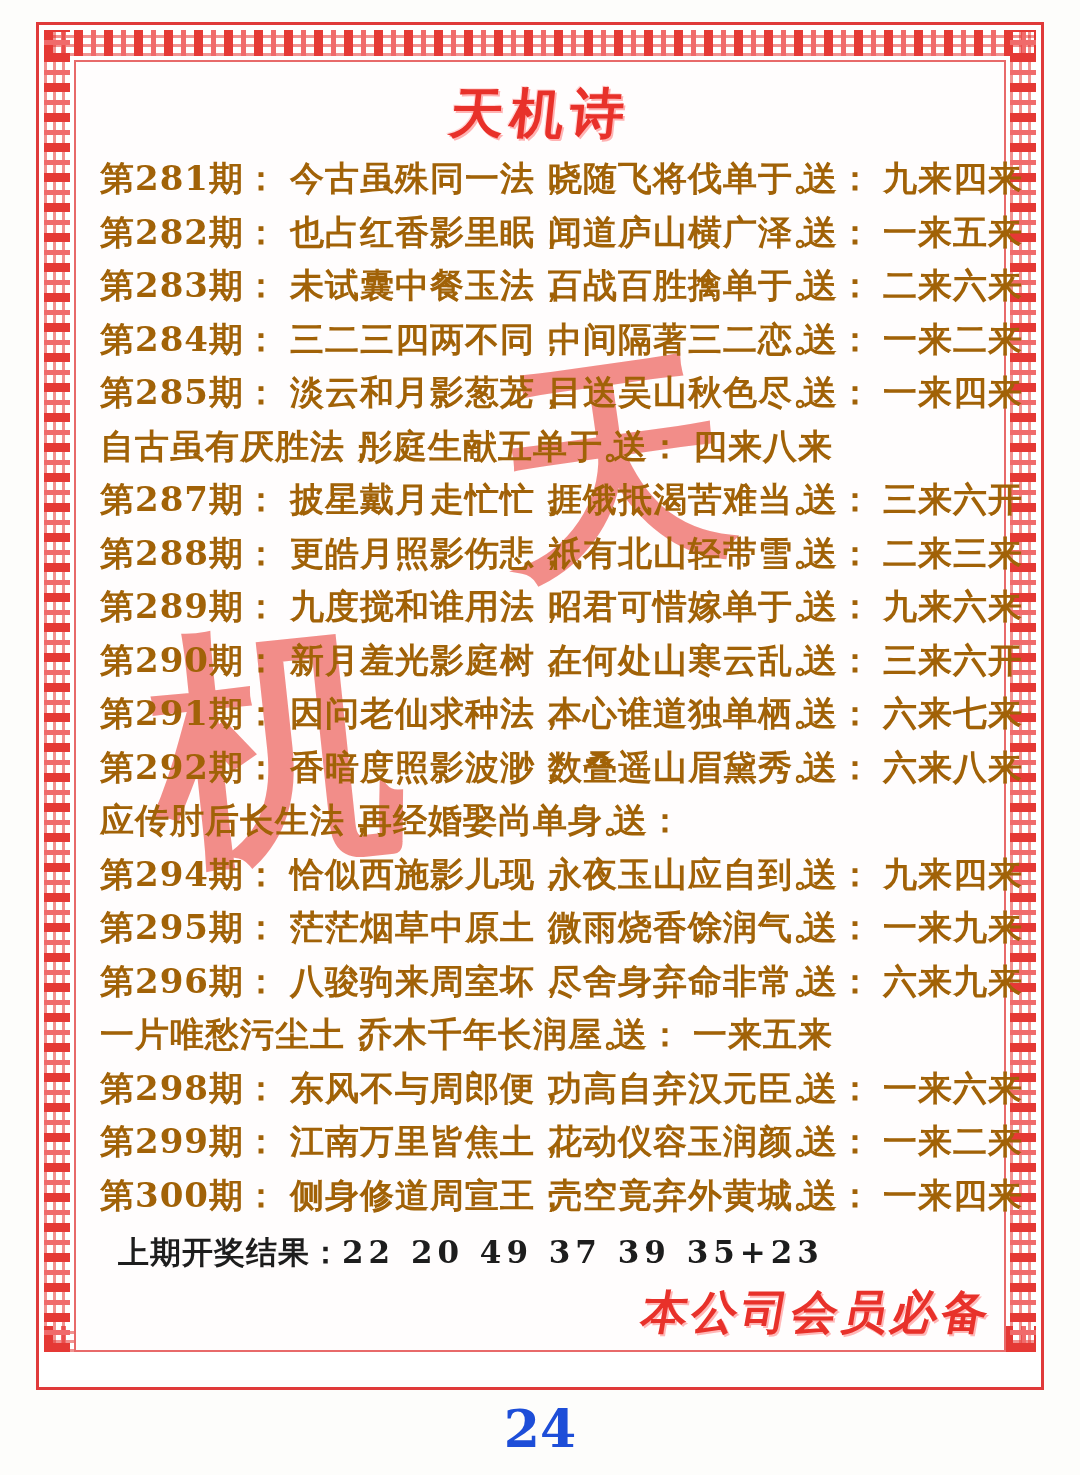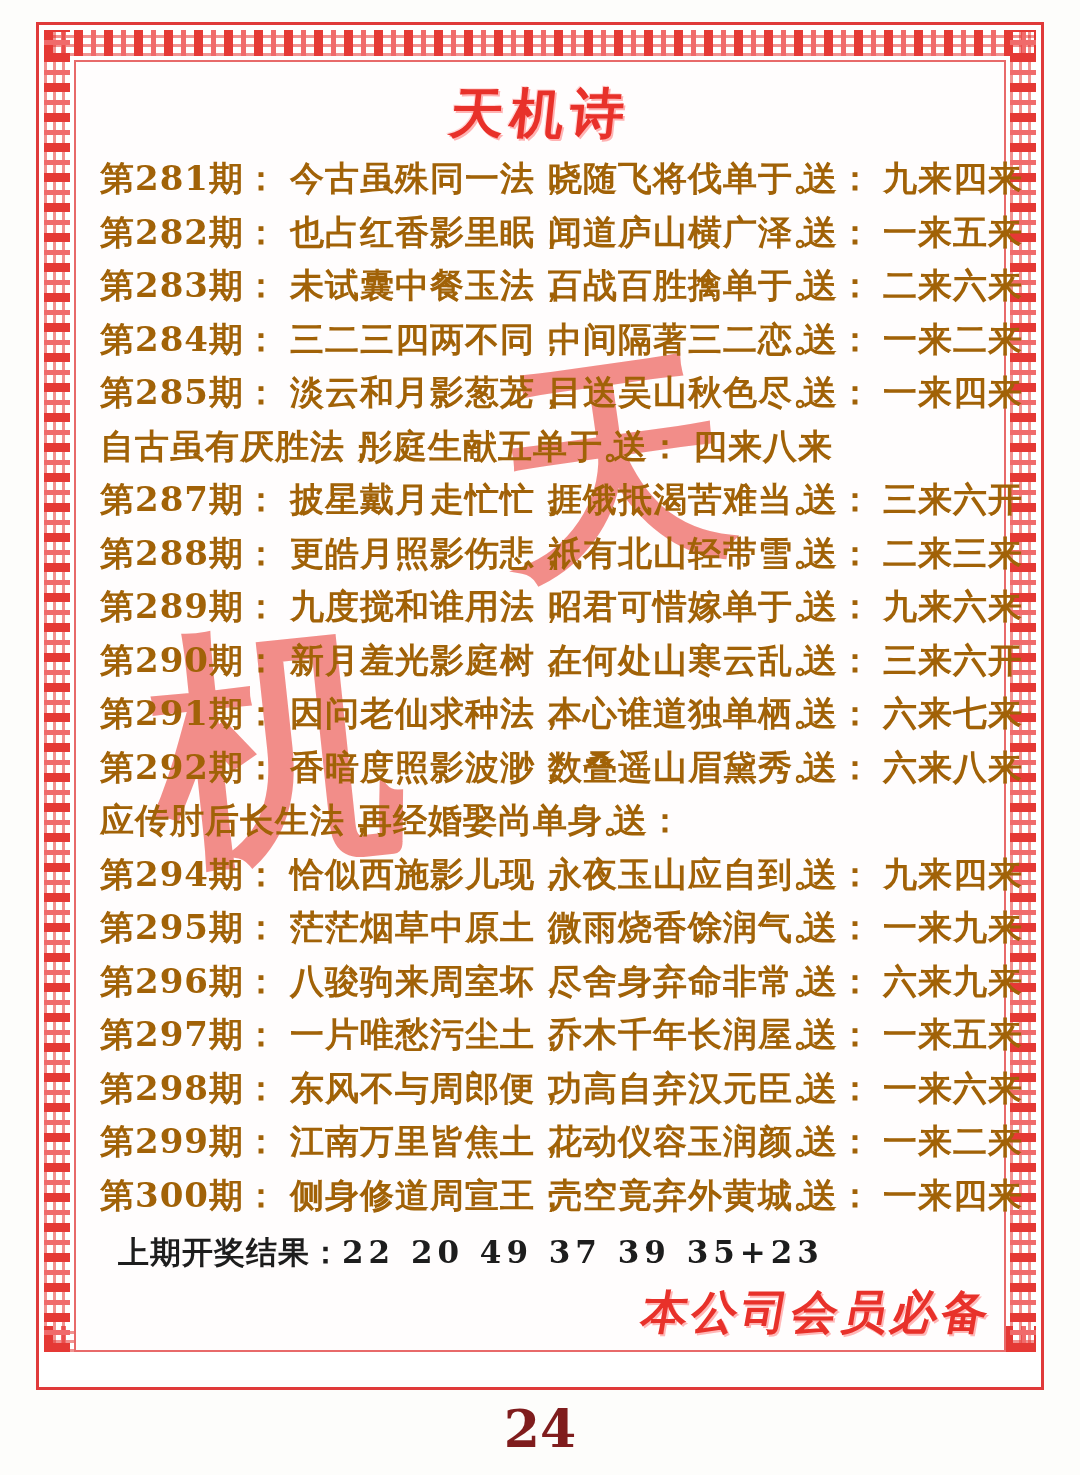--- a/index.html
+++ b/index.html
@@ -176,21 +176,21 @@
   
   .pageno {
     position: absolute;
     left: 0;
     top: 1398px;
     width: 1080px;
     text-align: center;
     font-family: "DejaVu Serif", serif;
     font-size: 52px;
     font-weight: bold;
-    color: #7f1d1d;
+    color: #1d4ed8;
   }
 </style>
 </head>
 <body>
 
 <div class="page">
 
   <div class="frame-outer"></div>
   <div class="orn orn-top"></div>
   <div class="orn orn-bottom"></div>
@@ -309,21 +309,20 @@
         <span class="cell-pick">一来九来</span>
       </div>
       <div class="row">
         <span class="cell-issue">第296期：</span>
         <span class="cell-line1">八骏驹来周室坏，</span>
         <span class="cell-line2">尽舍身弃命非常。</span>
         <span class="cell-send">送：</span>
         <span class="cell-pick">六来九来</span>
       </div>
       <div class="row">
-        <span class="cell-issue">第297期：</span>
         <span class="cell-line1">一片唯愁污尘土，</span>
         <span class="cell-line2">乔木千年长润屋。</span>
         <span class="cell-send">送：</span>
         <span class="cell-pick">一来五来</span>
       </div>
       <div class="row">
         <span class="cell-issue">第298期：</span>
         <span class="cell-line1">东风不与周郎便，</span>
         <span class="cell-line2">功高自弃汉元臣。</span>
         <span class="cell-send">送：</span>

